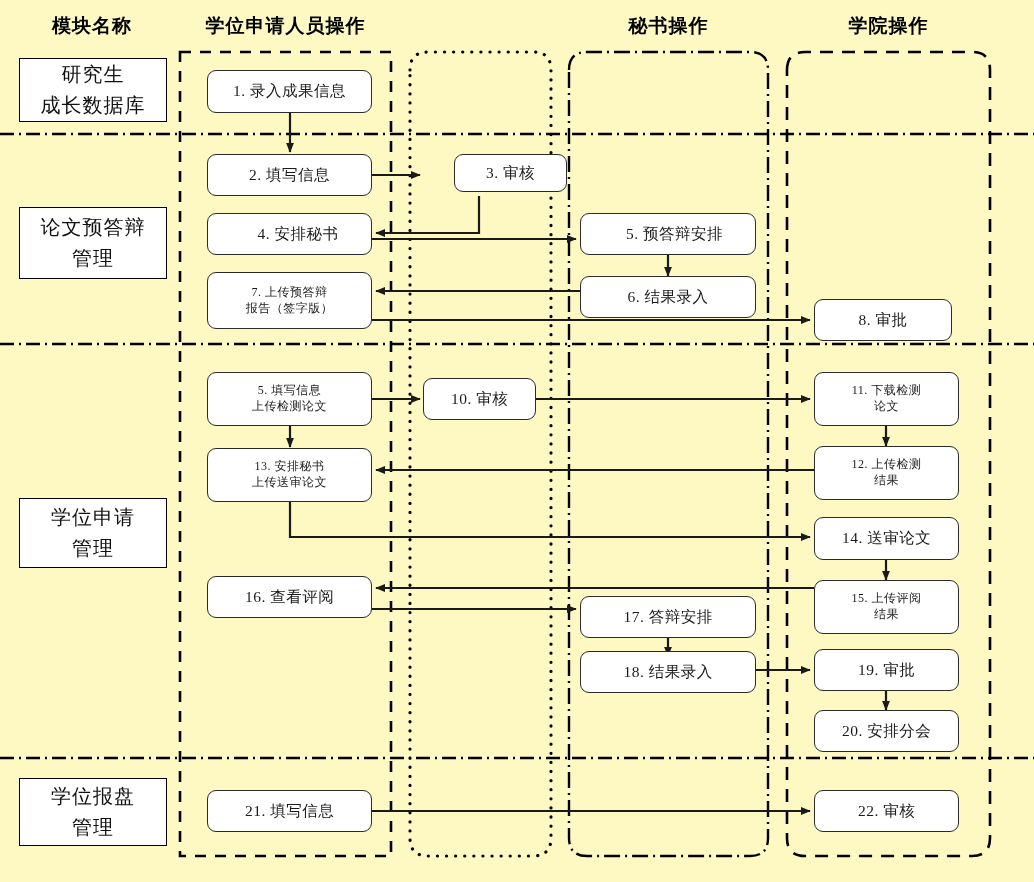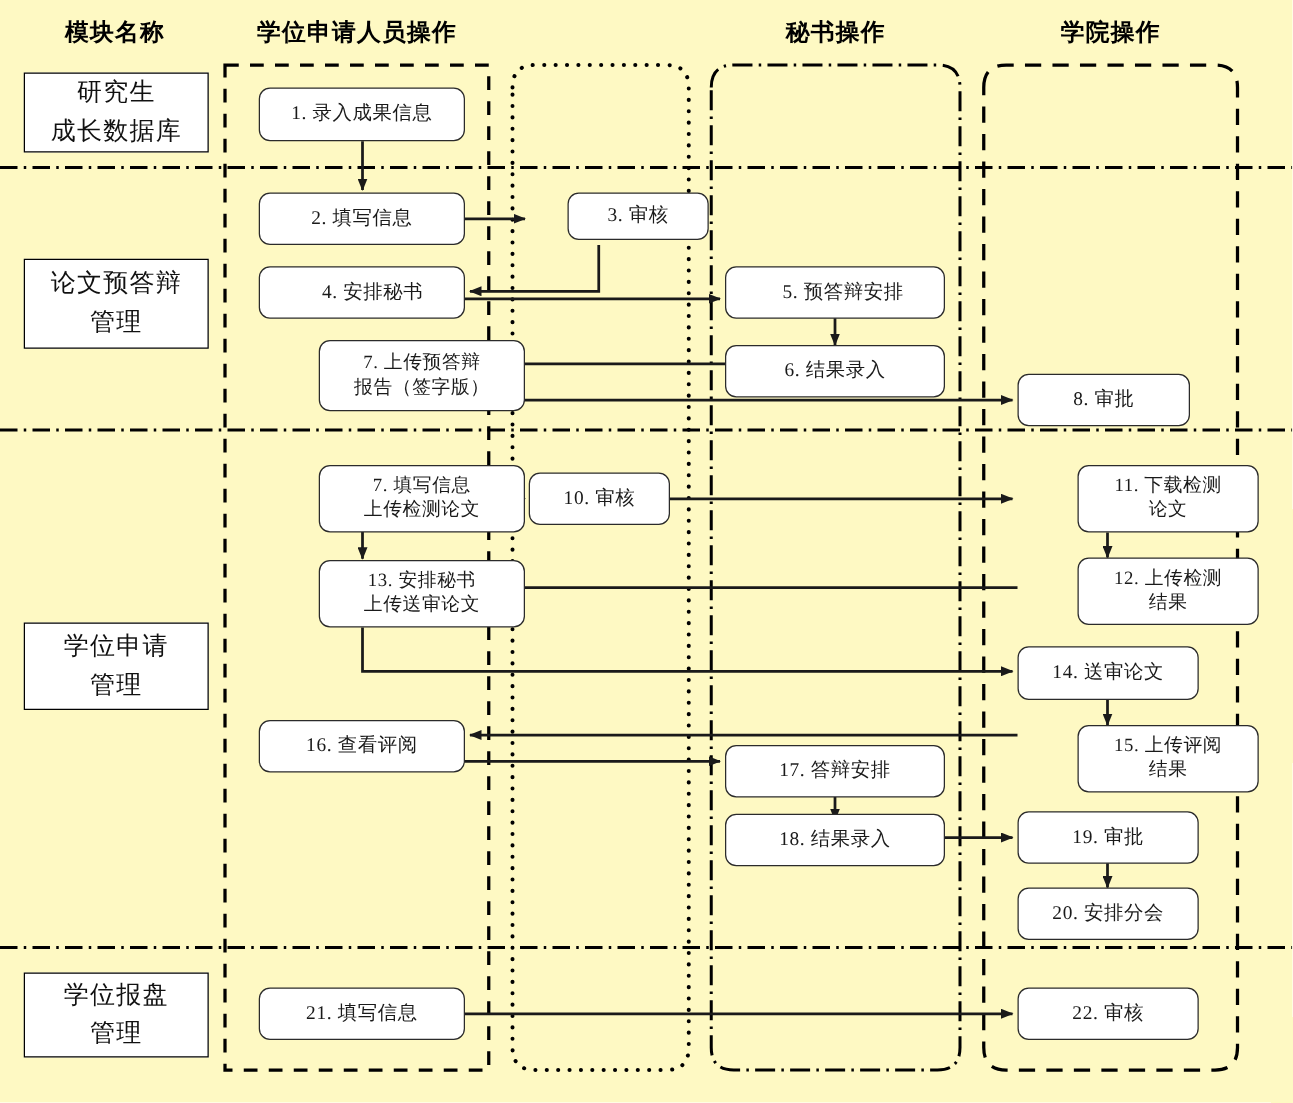--- a/index.html
+++ b/index.html
@@ -17,21 +17,21 @@
     text-align:center;font-size:20px;line-height:1.55;color:#111;
     font-family:"Liberation Serif","DejaVu Serif",serif;letter-spacing:1px;
   }
   .node{
     position:absolute;border:1.7px solid #2b2b2b;border-radius:9px;background:#fff;
     display:flex;align-items:center;justify-content:center;text-align:center;
     font-size:15.5px;line-height:1.35;color:#1a1a1a;
     font-family:"Liberation Serif","DejaVu Serif",serif;letter-spacing:.5px;
     box-sizing:border-box;padding:1px 3px;
   }
-  .node.two-line{font-size:15px;line-height:1.3;margin-left:48px;}
+  .node.two-line{font-size:12px;line-height:1.3;}
 </style>
 </head>
 <body>
 
 <div id="root">
 
   <div class="lane-title" style="left:19px;top:13px;width:146px;">模块名称</div>
   <div class="lane-title" style="left:178px;top:13px;width:215px;">学位申请人员操作</div>
   <div class="lane-title" style="left:568px;top:13px;width:201px;">秘书操作</div>
   <div class="lane-title" style="left:786px;top:13px;width:205px;">学院操作</div>
@@ -161,21 +161,21 @@
       <span>报告（签字版）</span>
     </span>
   </div>
 
   <div class="node" style="left:814px;top:299px;width:138px;height:42px;">
     <span>8. 审批</span>
   </div>
 
   <div class="node two-line" style="left:207px;top:372px;width:165px;height:54px;">
     <span>
-      <span>7. 填写信息</span><br>
+      <span>5. 填写信息</span><br>
       <span>上传检测论文</span>
     </span>
   </div>
 
   <div class="node" style="left:423px;top:378px;width:113px;height:42px;">
     <span>10. 审核</span>
   </div>
 
   <div class="node two-line" style="left:814px;top:372px;width:145px;height:54px;">
     <span>

